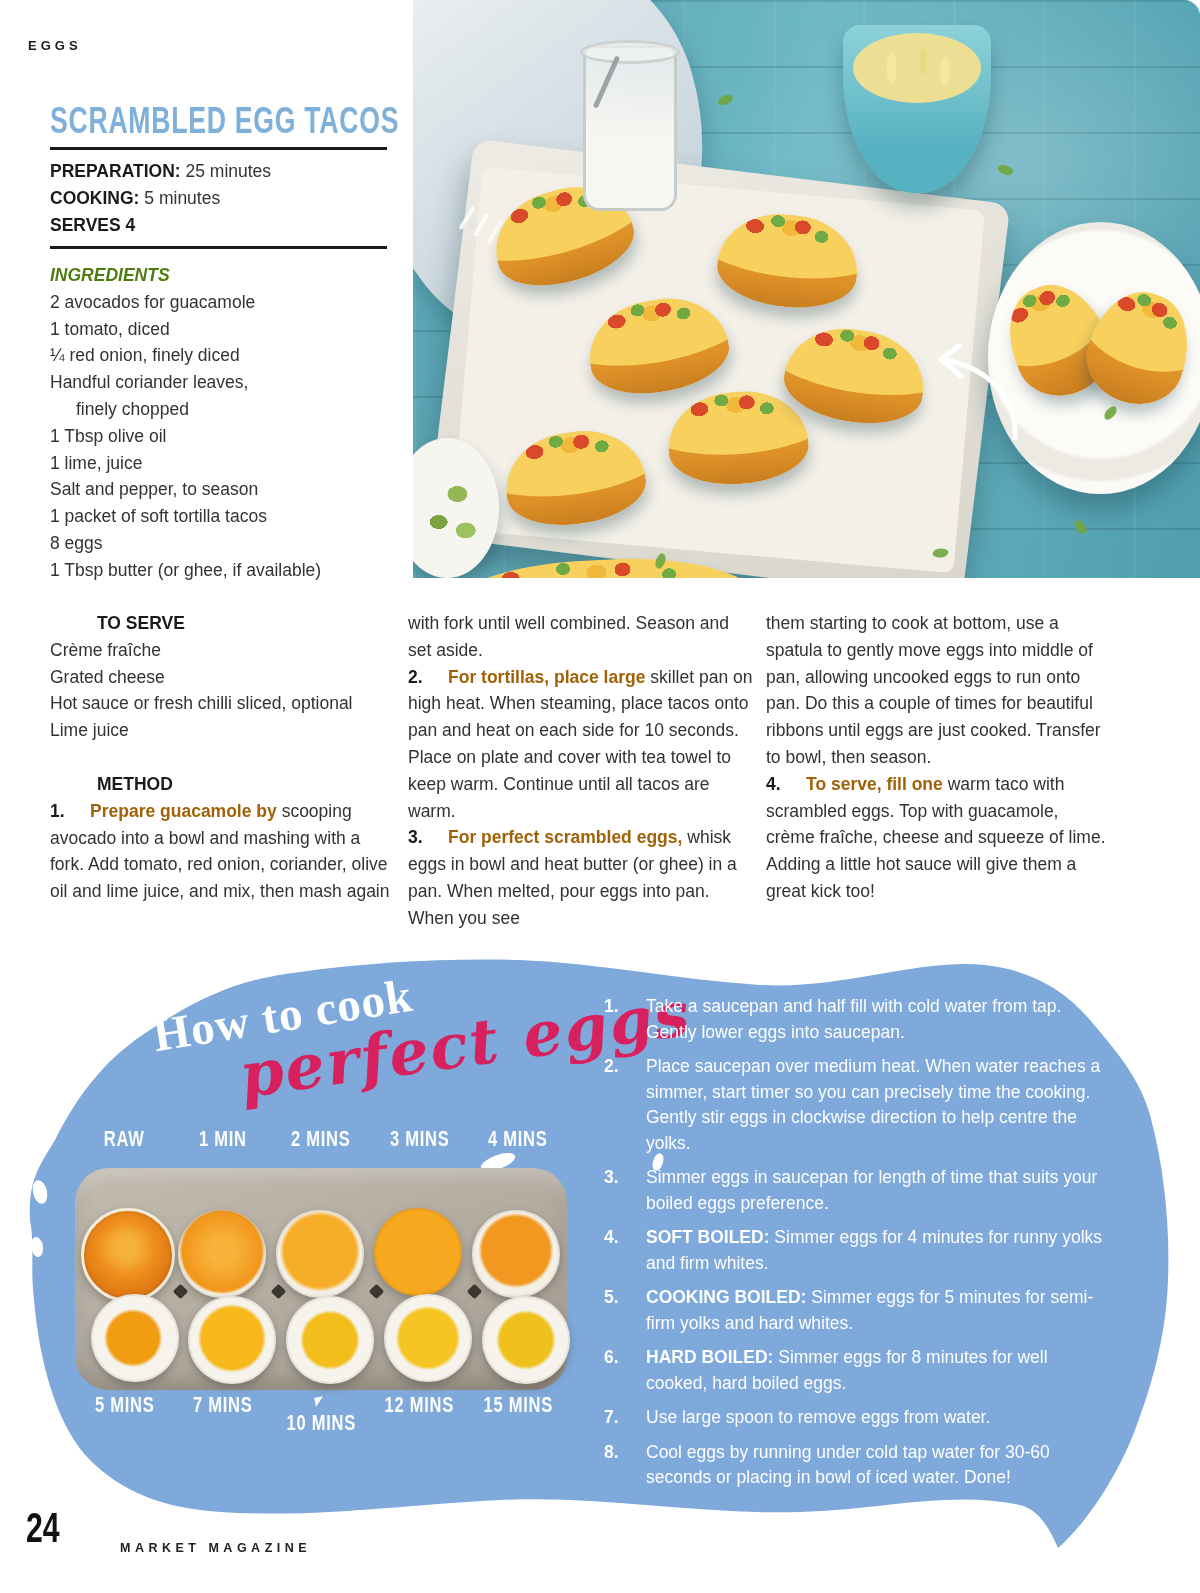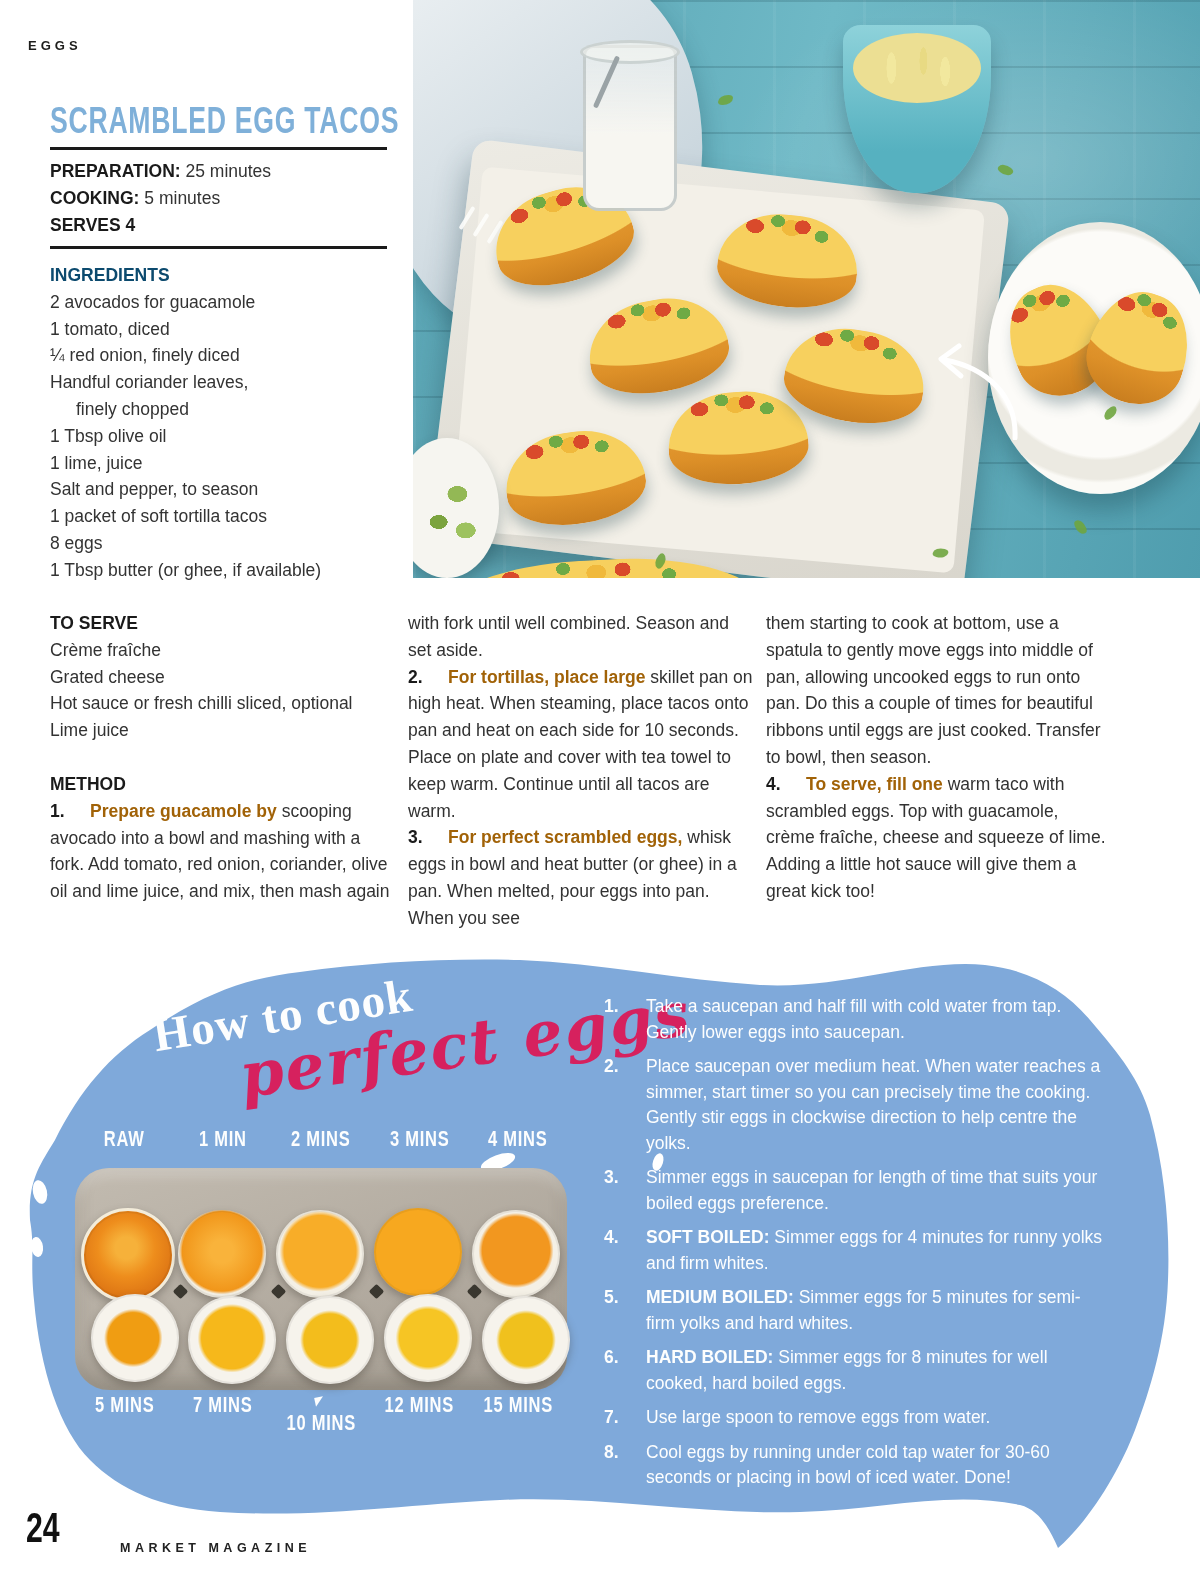--- a/index.html
+++ b/index.html
@@ -1,30 +1,30 @@
 <!DOCTYPE html>
 <html><head>
 <meta charset="utf-8">
 <style>
   html,body{margin:0;padding:0;background:#ffffff;}
   #page{position:relative;width:1200px;height:1593px;background:#ffffff;overflow:hidden;
-        font-family:"Liberation Sans", sans-serif;color:#333;}
+        font-family:"Liberation Sans", sans-serif;color:#333;border-radius:16px;}
 
   
   .eyebrow{position:absolute;left:28px;top:38px;font-size:13px;font-weight:bold;
            letter-spacing:4px;color:#1d1d1b;}
   .title{position:absolute;left:50px;top:100px;width:470px;font-size:37px;font-weight:bold;
          color:#7fb0d9;letter-spacing:1px;transform:scaleX(.72);transform-origin:left center;
          white-space:nowrap;}
   .rule{position:absolute;left:50px;width:337px;height:3px;background:#1a1a1a;}
   #rule1{top:147px;} #rule2{top:246px;}
   .meta{position:absolute;left:50px;top:158px;width:337px;font-size:17.5px;line-height:27px;}
   .meta b{color:#1a1a1a;}
   .ing{position:absolute;left:50px;top:262px;width:345px;font-size:17.5px;line-height:26.8px;}
-  .ing .hd{font-weight:bold;color:#0c4a6e;}
+  .ing .hd{font-weight:bold;color:#4d7c0f;font-style:italic;}
   .ing .indent{padding-left:26px;}
 
   
   .photo{position:absolute;left:413px;top:0;width:787px;height:578px;overflow:hidden;
     background:
       radial-gradient(420px 260px at 78% 28%, rgba(255,255,255,.20), transparent 70%),
       repeating-linear-gradient(180deg, rgba(20,60,70,.18) 0 2px, transparent 2px 66px),
       repeating-linear-gradient(90deg, rgba(255,255,255,.05) 0 3px, transparent 3px 90px),
       linear-gradient(105deg,#57a2b2,#6fb9c6 45%,#4f9dae);}
   .napkin{position:absolute;left:-40px;top:-60px;width:330px;height:390px;
@@ -77,21 +77,21 @@
   .leaf{position:absolute;width:15px;height:10px;background:#6fa53f;opacity:.9;
     border-radius:70% 30% 70% 30%;}
   .tip{position:absolute;left:458px;top:428px;width:210px;text-align:center;color:#fff;}
   .tip .tip-title{font-size:19px;font-weight:bold;letter-spacing:.5px;}
   .tip .tip-text{margin-top:4px;font-size:17px;line-height:24px;color:rgba(255,255,255,.97);}
   .tip-arrow{position:absolute;left:452px;top:340px;}
 
   
   .col{position:absolute;top:610px;font-size:17.5px;line-height:26.8px;color:#323232;}
   #col1{left:50px;width:345px;} #col2{left:408px;width:345px;} #col3{left:766px;width:345px;}
-  .col .hd{font-weight:bold;color:#1a1a1a;}
+  .col .hd{font-weight:bold;color:#1a1a1a;margin-left:47px;}
   .col p{margin:0;}
   .gap{height:27px;}
   .num{display:inline-block;width:40px;font-weight:bold;color:#1a1a1a;}
   .col b{color:#a16207;}
 
   
   #blob-svg{position:absolute;left:20px;top:950px;}
   .howto-line1{position:absolute;left:152px;top:988px;font-family:"Liberation Serif", serif;
     font-weight:bold;font-size:47px;color:#fdfefe;transform:rotate(-9deg);letter-spacing:1px;}
   .howto-line2{position:absolute;left:238px;top:1008px;font-family:"DejaVu Serif", serif;
@@ -283,21 +283,21 @@
     <div class="hstep">
         <span class="hnum">3.</span>
         <div class="htext"><b></b><span>Simmer eggs in saucepan for length of time that suits your boiled eggs preference.</span></div>
       </div>
     <div class="hstep">
         <span class="hnum">4.</span>
         <div class="htext"><b>SOFT BOILED:</b> <span>Simmer eggs for 4 minutes for runny yolks and firm whites.</span></div>
       </div>
     <div class="hstep">
         <span class="hnum">5.</span>
-        <div class="htext"><b>MEDIUM BOILED:</b> <span>Simmer eggs for 5 minutes for semi-firm yolks and hard whites.</span></div>
+        <div class="htext"><b>COOKING BOILED:</b> <span>Simmer eggs for 5 minutes for semi-firm yolks and hard whites.</span></div>
       </div>
     <div class="hstep">
         <span class="hnum">6.</span>
         <div class="htext"><b>HARD BOILED:</b> <span>Simmer eggs for 8 minutes for well cooked, hard boiled eggs.</span></div>
       </div>
     <div class="hstep">
         <span class="hnum">7.</span>
         <div class="htext"><b></b><span>Use large spoon to remove eggs from water.</span></div>
       </div>
     <div class="hstep">

